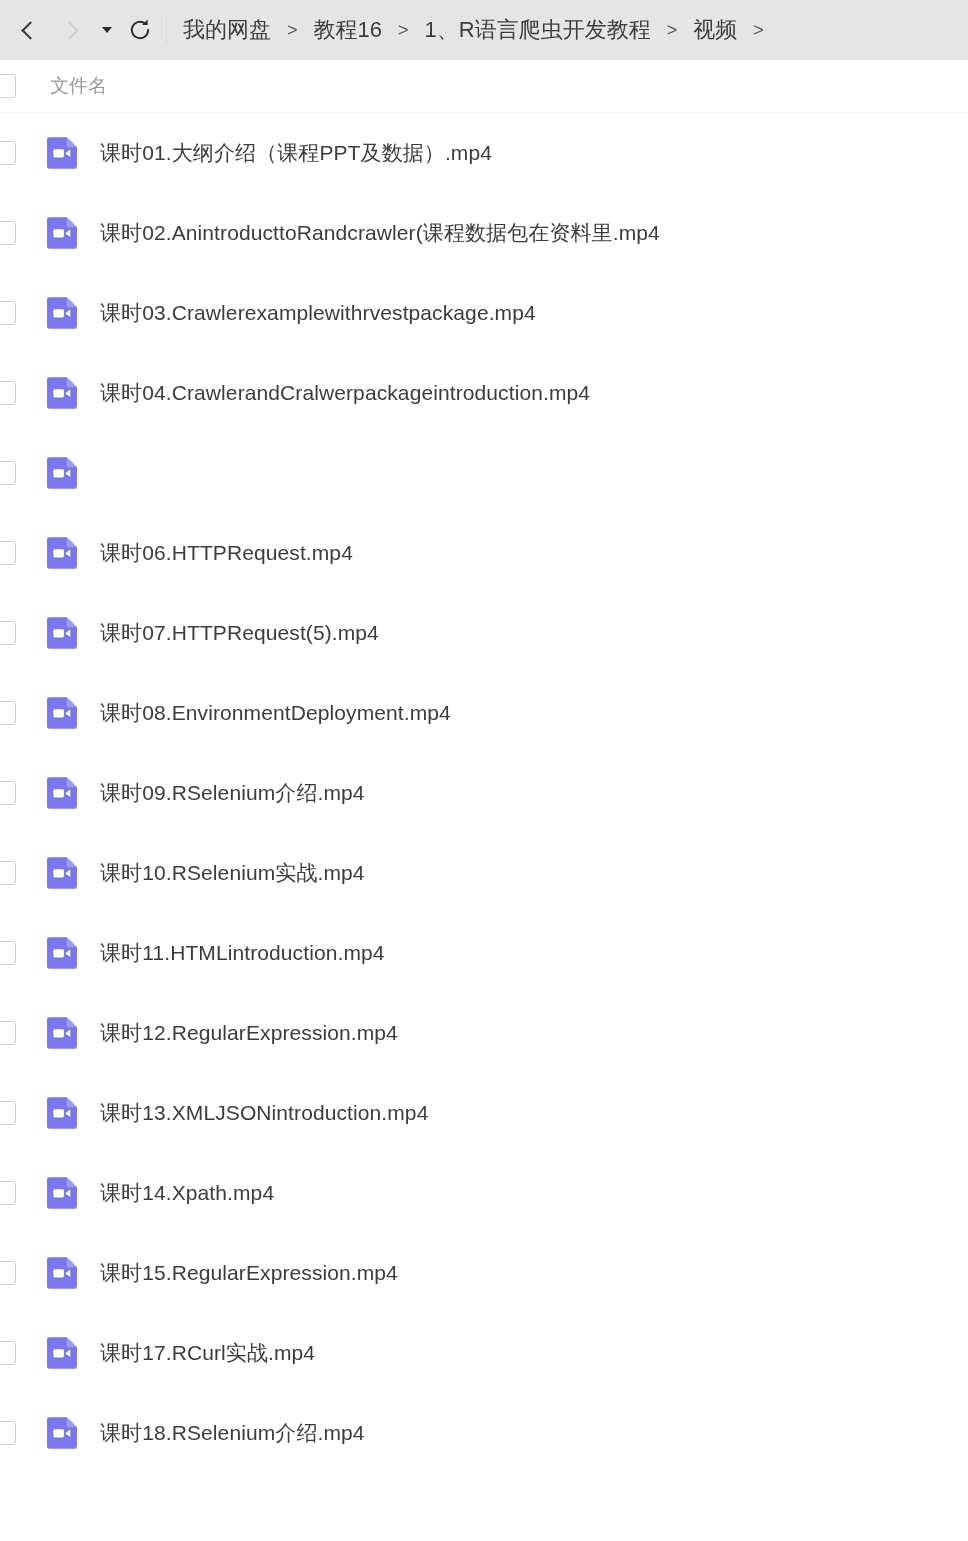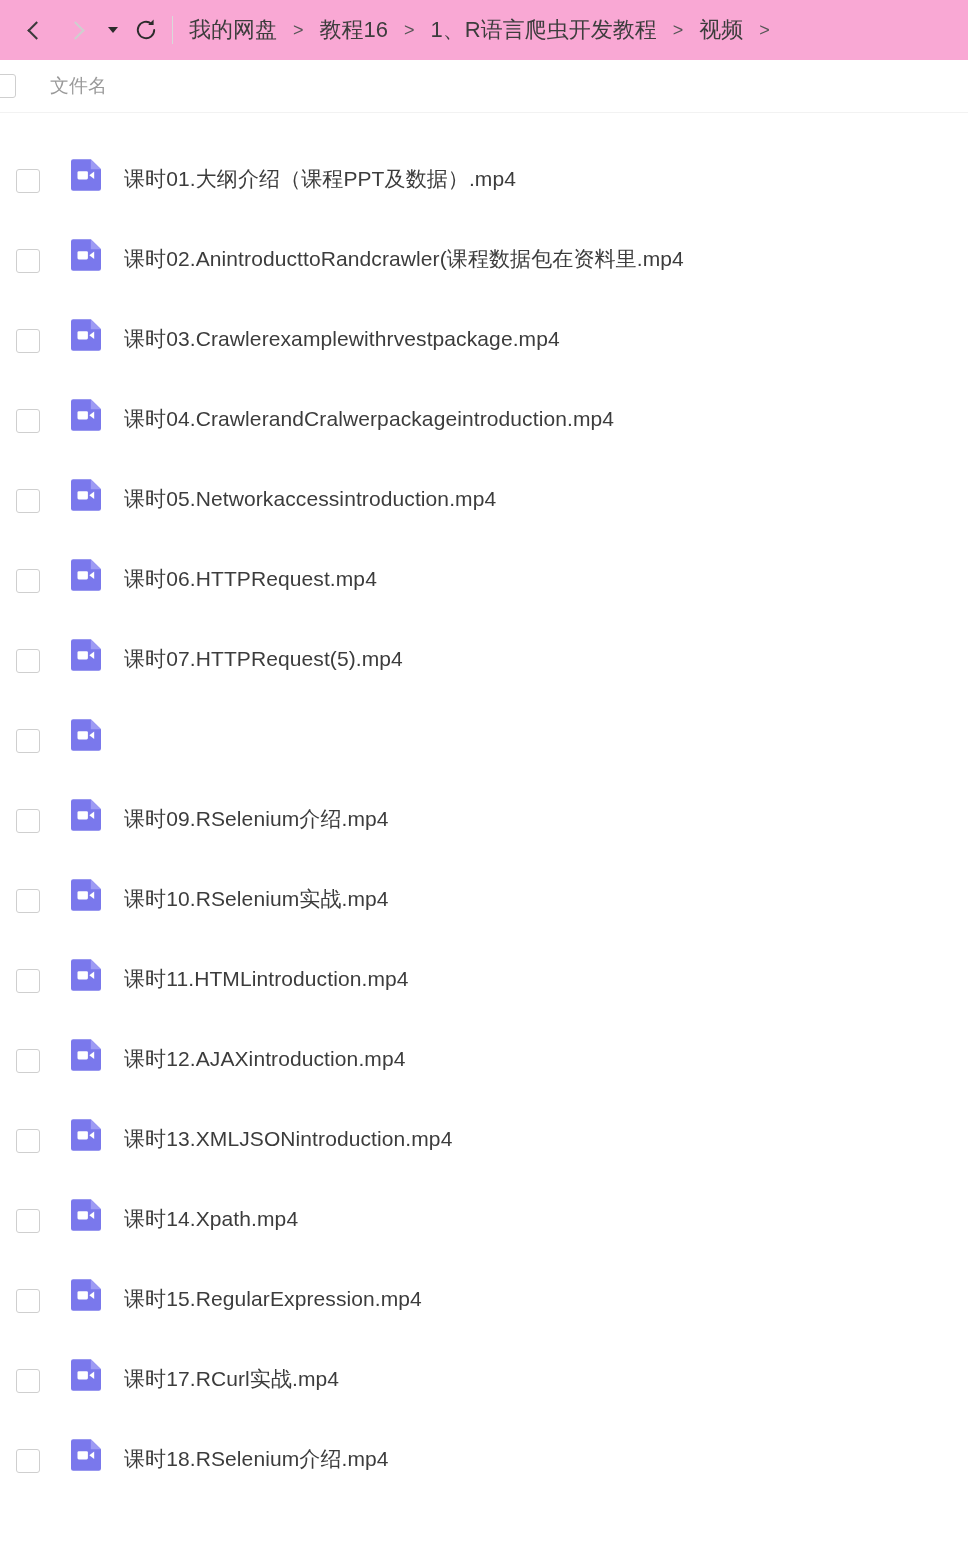--- a/index.html
+++ b/index.html
@@ -15,22 +15,22 @@
     font-family: "Liberation Sans", "DejaVu Sans", sans-serif;
     color: #333333;
     -webkit-font-smoothing: antialiased;
   }
 
   
   #toolbar {
     height: 60px;
     display: flex;
     align-items: center;
-    padding-left: 12px;
-    background: #f9a8d4;
+    padding-left: 6px;
+    background: #e5e5e5;
   }
   .nav-btn {
     width: 44px;
     height: 44px;
     display: flex;
     align-items: center;
     justify-content: center;
     flex: 0 0 auto;
   }
   .chev {
@@ -123,22 +123,21 @@
     font-size: 19px;
     color: #9a9a9a;
     padding-left: 8px;
   }
 
   
   #file-list { padding: 0; margin: 0; }
   .file-row {
     height: 80px;
     display: flex;
-    align-items: flex-end;
-    margin-left: 24px;
+    align-items: center;
   }
   .col-icon {
     width: 58px;
     flex: 0 0 58px;
     display: flex;
     align-items: center;
     justify-content: flex-start;
     padding-left: 2px;
   }
   .vicon {
@@ -265,21 +264,20 @@
       <span class="cbox"></span>
     </div>
     <div class="col-icon">
       <svg class="vicon" viewBox="0 0 36 36">
         <path d="M3 4.5 a2.2 2.2 0 0 1 2.2 -2.2 h17.6 L33 12.2 v19.3 a2.2 2.2 0 0 1 -2.2 2.2 h-25.6 A2.2 2.2 0 0 1 3 31.5 Z" fill="#7a78ec"></path>
         <path d="M22.8 2.3 L33 12.2 h-10.2 Z" fill="#9d9bf4"></path>
         <rect x="9.5" y="14.2" width="10.4" height="8.2" rx="1.3" fill="#ffffff"></rect>
         <path d="M21.3 18.3 L26.2 14.6 v7.4 Z" fill="#ffffff"></path>
       </svg>
     </div>
-    <div class="fname">课时05.Networkaccessintroduction.mp4</div>
   </div>
 
   <div class="file-row">
     <div class="col-check">
       <span class="cbox"></span>
     </div>
     <div class="col-icon">
       <svg class="vicon" viewBox="0 0 36 36">
         <path d="M3 4.5 a2.2 2.2 0 0 1 2.2 -2.2 h17.6 L33 12.2 v19.3 a2.2 2.2 0 0 1 -2.2 2.2 h-25.6 A2.2 2.2 0 0 1 3 31.5 Z" fill="#7a78ec"></path>
         <path d="M22.8 2.3 L33 12.2 h-10.2 Z" fill="#9d9bf4"></path>
@@ -310,20 +308,21 @@
       <span class="cbox"></span>
     </div>
     <div class="col-icon">
       <svg class="vicon" viewBox="0 0 36 36">
         <path d="M3 4.5 a2.2 2.2 0 0 1 2.2 -2.2 h17.6 L33 12.2 v19.3 a2.2 2.2 0 0 1 -2.2 2.2 h-25.6 A2.2 2.2 0 0 1 3 31.5 Z" fill="#7a78ec"></path>
         <path d="M22.8 2.3 L33 12.2 h-10.2 Z" fill="#9d9bf4"></path>
         <rect x="9.5" y="14.2" width="10.4" height="8.2" rx="1.3" fill="#ffffff"></rect>
         <path d="M21.3 18.3 L26.2 14.6 v7.4 Z" fill="#ffffff"></path>
       </svg>
     </div>
+    <div class="fname">课时08.EnvironmentDeployment.mp4</div>
   </div>
 
   <div class="file-row">
     <div class="col-check">
       <span class="cbox"></span>
     </div>
     <div class="col-icon">
       <svg class="vicon" viewBox="0 0 36 36">
         <path d="M3 4.5 a2.2 2.2 0 0 1 2.2 -2.2 h17.6 L33 12.2 v19.3 a2.2 2.2 0 0 1 -2.2 2.2 h-25.6 A2.2 2.2 0 0 1 3 31.5 Z" fill="#7a78ec"></path>
         <path d="M22.8 2.3 L33 12.2 h-10.2 Z" fill="#9d9bf4"></path>
@@ -369,21 +368,21 @@
       <span class="cbox"></span>
     </div>
     <div class="col-icon">
       <svg class="vicon" viewBox="0 0 36 36">
         <path d="M3 4.5 a2.2 2.2 0 0 1 2.2 -2.2 h17.6 L33 12.2 v19.3 a2.2 2.2 0 0 1 -2.2 2.2 h-25.6 A2.2 2.2 0 0 1 3 31.5 Z" fill="#7a78ec"></path>
         <path d="M22.8 2.3 L33 12.2 h-10.2 Z" fill="#9d9bf4"></path>
         <rect x="9.5" y="14.2" width="10.4" height="8.2" rx="1.3" fill="#ffffff"></rect>
         <path d="M21.3 18.3 L26.2 14.6 v7.4 Z" fill="#ffffff"></path>
       </svg>
     </div>
-    <div class="fname">课时12.AJAXintroduction.mp4</div>
+    <div class="fname">课时12.RegularExpression.mp4</div>
   </div>
 
   <div class="file-row">
     <div class="col-check">
       <span class="cbox"></span>
     </div>
     <div class="col-icon">
       <svg class="vicon" viewBox="0 0 36 36">
         <path d="M3 4.5 a2.2 2.2 0 0 1 2.2 -2.2 h17.6 L33 12.2 v19.3 a2.2 2.2 0 0 1 -2.2 2.2 h-25.6 A2.2 2.2 0 0 1 3 31.5 Z" fill="#7a78ec"></path>
         <path d="M22.8 2.3 L33 12.2 h-10.2 Z" fill="#9d9bf4"></path>

